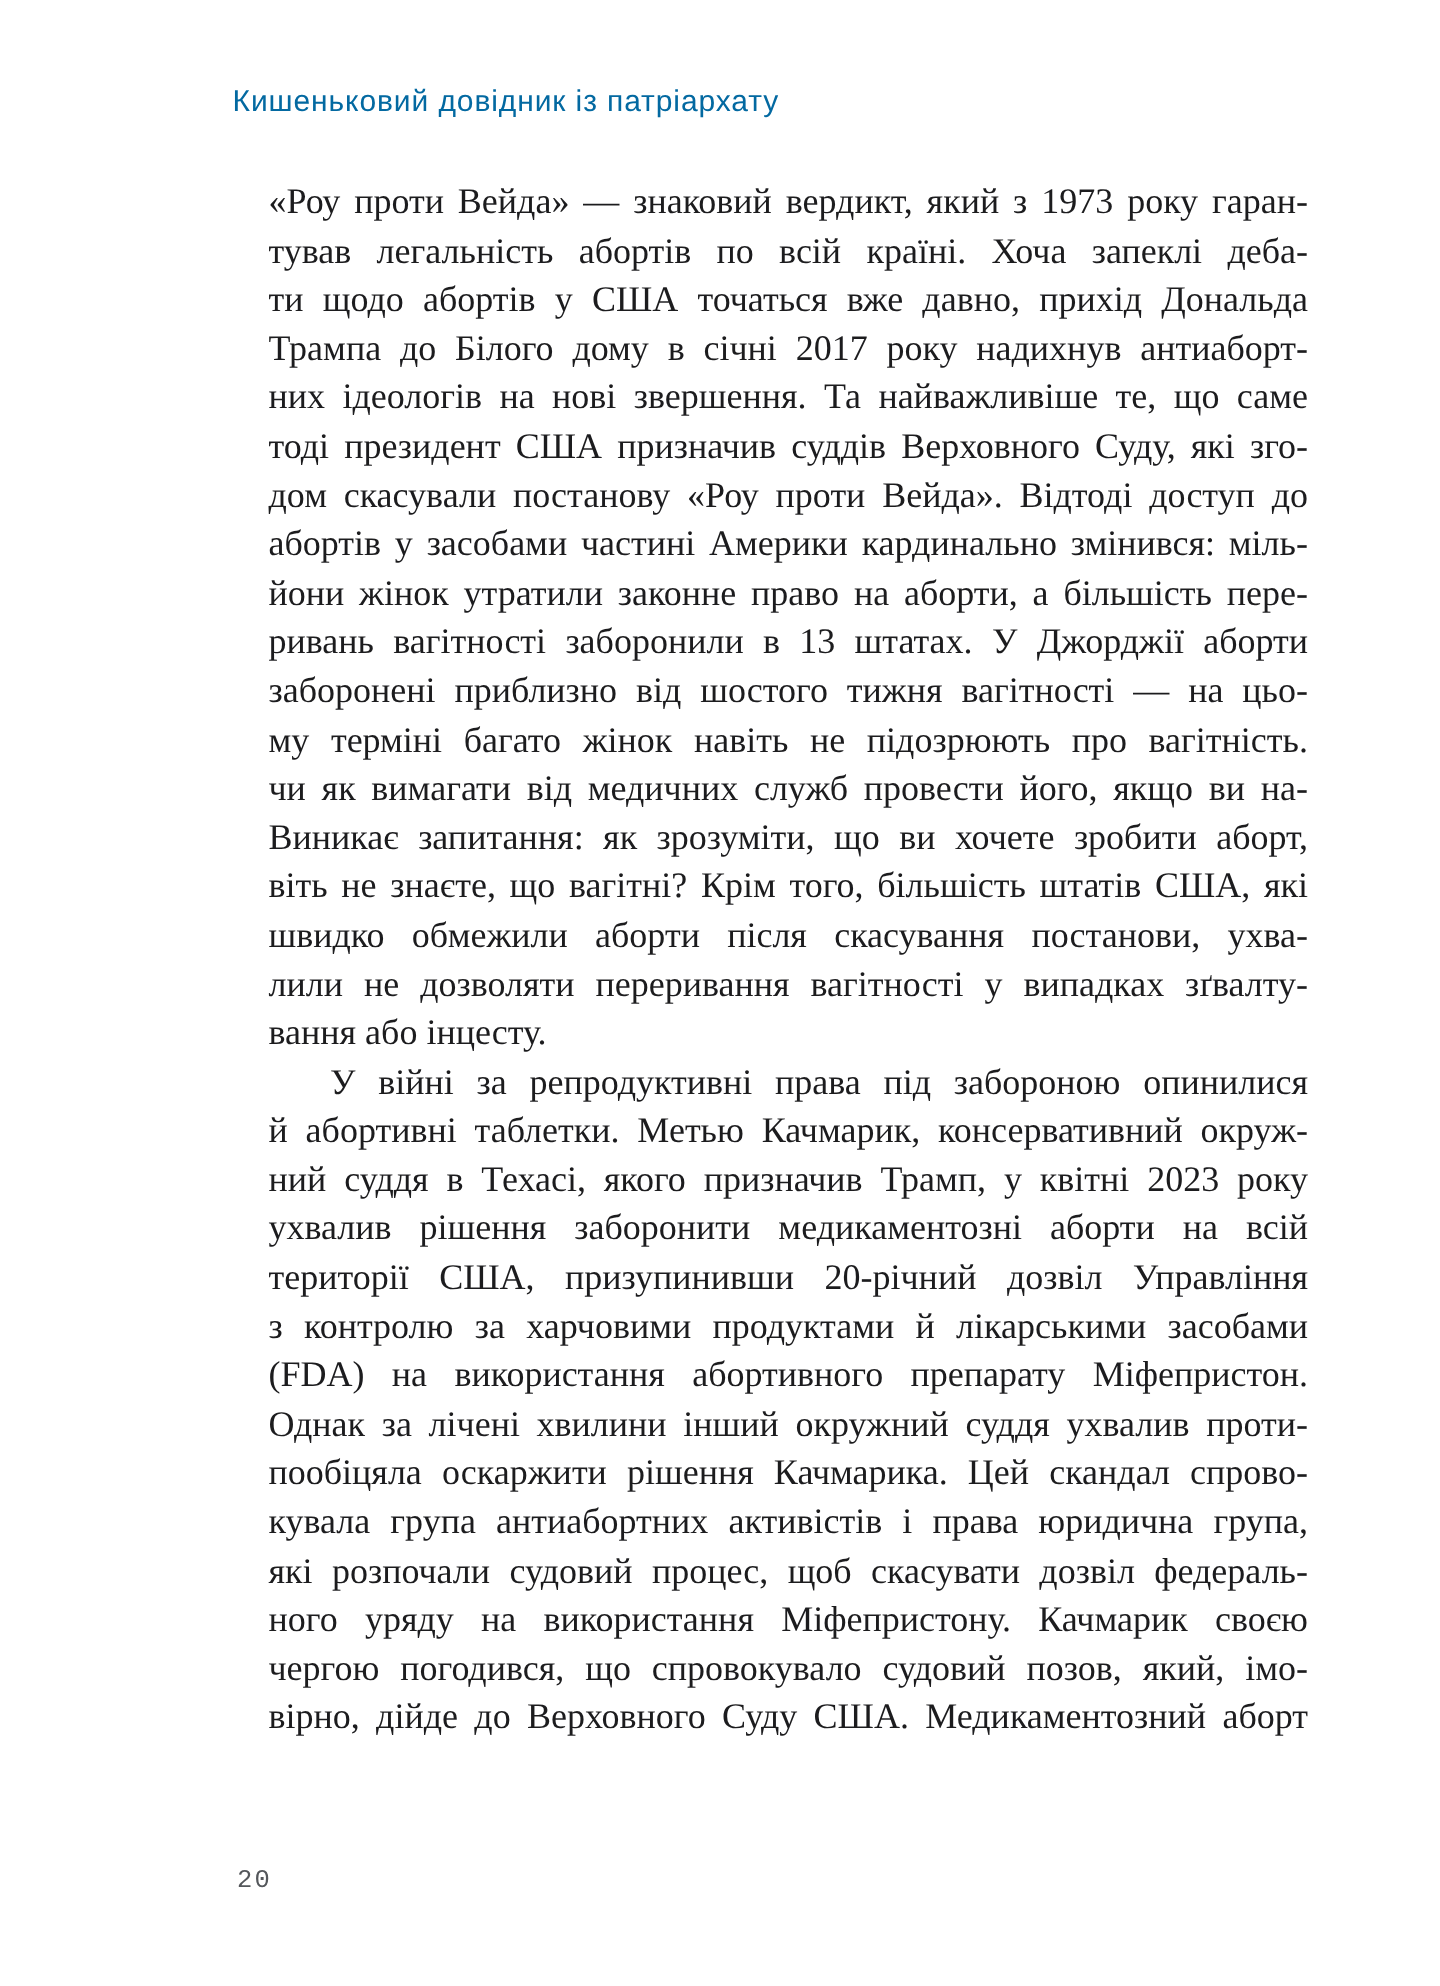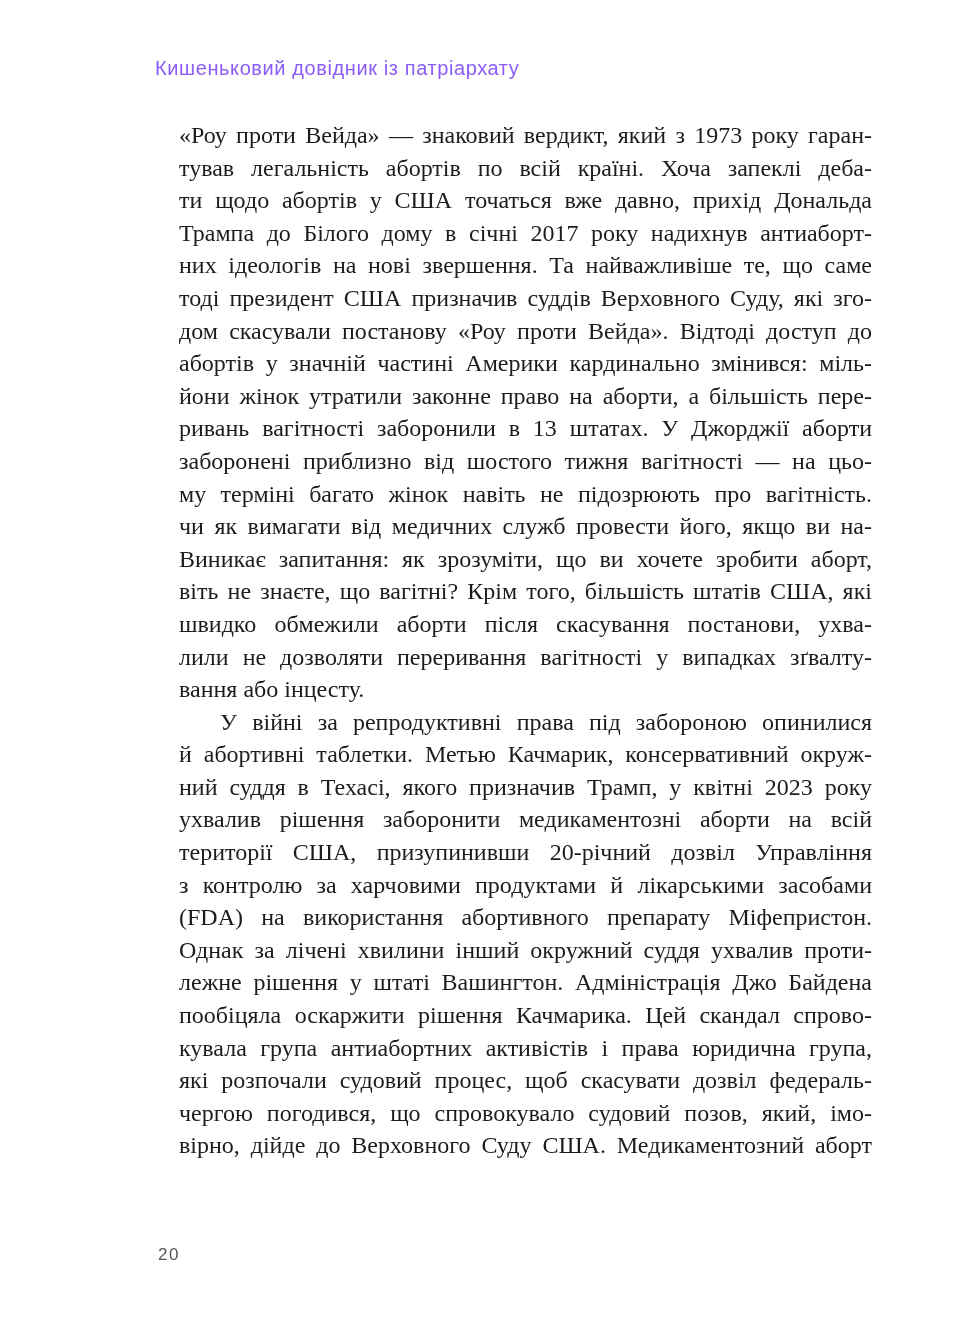--- a/index.html
+++ b/index.html
@@ -16,21 +16,21 @@
     background: #ffffff;
   }
   .running-head {
     position: absolute;
     left: 155px;
     top: 57px;
     font-family: "Liberation Sans", sans-serif;
     font-size: 20px;
     font-weight: 400;
     letter-spacing: 0.6px;
-    color: #8b5cf6;
+    color: #0369a1;
   }
   .text-block {
     position: absolute;
     left: 155px;
     top: 119px;
     width: 693px;
     color: #1c1c1e;
     font-size: 24px;
     margin-left: 24px;
   }
@@ -47,61 +47,61 @@
     -moz-text-align-last: left;
   }
   .line.indent {
     padding-left: 41px;
   }
   .italic { }
   .page-number {
     position: absolute;
     left: 158px;
     top: 1245px;
-    font-family: Liberation Sans, sans-serif;
+    font-family: Liberation Mono, monospace;
     font-size: 17px;
     letter-spacing: 1.5px;
     color: #54575b;
   }
 </style>
 </head>
 <body>
 
 <div class="page">
   <header class="running-head">Кишеньковий довідник із патріархату</header>
 
   <main class="text-block">
       <div class="line"><span>«Роу проти Вейда» — знаковий вердикт, який з 1973 року гаран-</span></div>
       <div class="line"><span>тував легальність абортів по всій країні. Хоча запеклі деба-</span></div>
       <div class="line"><span>ти щодо абортів у США точаться вже давно, прихід Дональда</span></div>
       <div class="line"><span>Трампа до Білого дому в січні 2017 року надихнув антиаборт-</span></div>
       <div class="line"><span>них ідеологів на нові звершення. Та найважливіше те, що саме</span></div>
       <div class="line"><span>тоді президент США призначив суддів Верховного Суду, які зго-</span></div>
       <div class="line"><span>дом скасували постанову «Роу проти Вейда». Відтоді доступ до</span></div>
-      <div class="line"><span>абортів у значній частині Америки кардинально змінився: міль-</span></div>
+      <div class="line"><span>абортів у засобами частині Америки кардинально змінився: міль-</span></div>
       <div class="line"><span>йони жінок утратили законне право на аборти, а більшість пере-</span></div>
       <div class="line"><span>ривань вагітності заборонили в 13 штатах. У Джорджії аборти</span></div>
       <div class="line"><span>заборонені приблизно від шостого тижня вагітності — на цьо-</span></div>
       <div class="line"><span>му терміні багато жінок навіть не підозрюють про вагітність.</span></div>
       <div class="line"><span>чи як вимагати від медичних служб провести його, якщо ви на-</span></div>
       <div class="line"><span>Виникає запитання: як зрозуміти, що ви хочете зробити аборт,</span></div>
       <div class="line"><span>віть не знаєте, що вагітні? Крім того, більшість штатів США, які</span></div>
       <div class="line"><span>швидко обмежили аборти після скасування постанови, ухва-</span></div>
       <div class="line"><span>лили не дозволяти переривання вагітності у випадках зґвалту-</span></div>
       <div class="line flush"><span>вання або інцесту.</span></div>
       <div class="line indent"><span>У війні за репродуктивні права під забороною опинилися</span></div>
       <div class="line"><span>й абортивні таблетки. Метью Качмарик, консервативний окруж-</span></div>
       <div class="line"><span>ний суддя в Техасі, якого призначив Трамп, у квітні 2023 року</span></div>
       <div class="line"><span>ухвалив рішення заборонити медикаментозні аборти на всій</span></div>
       <div class="line"><span>території США, призупинивши 20-річний дозвіл Управління</span></div>
       <div class="line"><span>з контролю за харчовими продуктами й лікарськими засобами</span></div>
       <div class="line"><span>(</span><span class="italic">FDA</span><span>) на використання абортивного препарату Міфепристон.</span></div>
       <div class="line"><span>Однак за лічені хвилини інший окружний суддя ухвалив проти-</span></div>
-      <div class="line"><span>лежне рішення у штаті Вашингтон. Адміністрація Джо Байдена</span></div>
       <div class="line"><span>пообіцяла оскаржити рішення Качмарика. Цей скандал спрово-</span></div>
       <div class="line"><span>кувала група антиабортних активістів і права юридична група,</span></div>
       <div class="line"><span>які розпочали судовий процес, щоб скасувати дозвіл федераль-</span></div>
+      <div class="line"><span>ного уряду на використання Міфепристону. Качмарик своєю</span></div>
       <div class="line"><span>чергою погодився, що спровокувало судовий позов, який, імо-</span></div>
       <div class="line"><span>вірно, дійде до Верховного Суду США. Медикаментозний аборт</span></div>
     </main>
 
   <footer class="page-number">20</footer>
 </div>
 
 </body></html>

